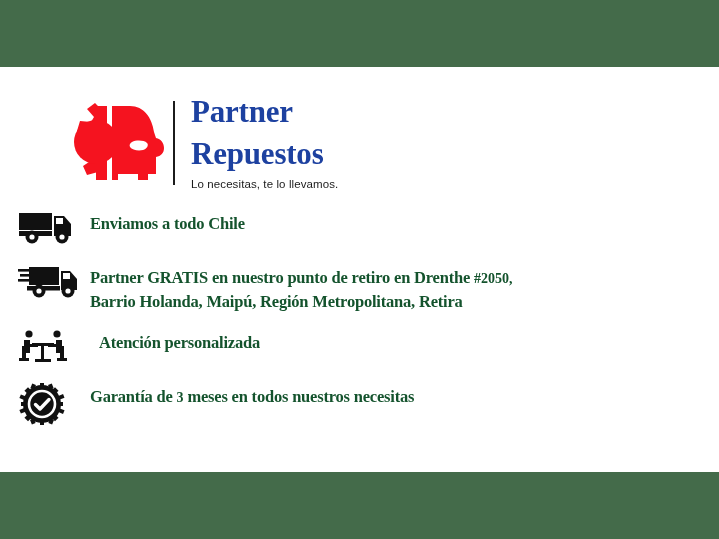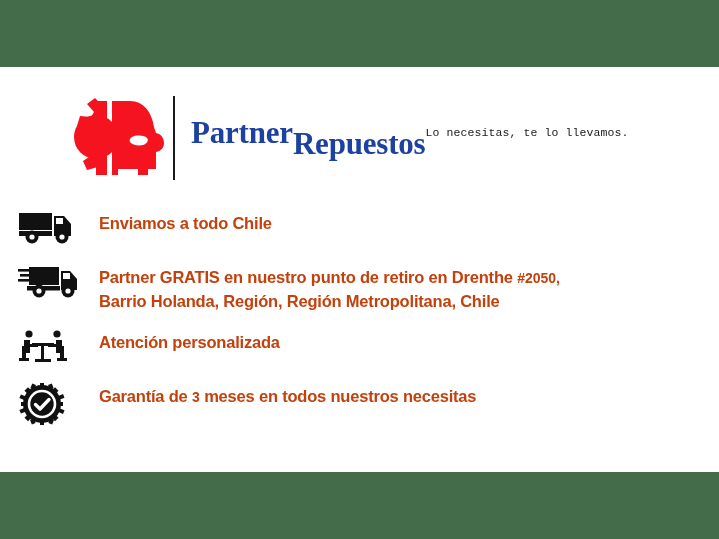--- a/index.html
+++ b/index.html
@@ -31,33 +31,33 @@
     display:flex;
     align-items:center;
   }
   .logo-mark { width:105px; height:82px; flex:0 0 auto; }
   .logo-divider {
     width:2px; height:84px;
     background:#1b1b1b;
     margin:0 16px 0 8px;
     flex:0 0 auto;
   }
-  .logo-text { display:flex; justify-content:center; }
+  .logo-text { display:flex; flex-direction:column; justify-content:center; }
   .brand-line {
     font-family:"Liberation Serif", serif;
     font-weight:bold;
     font-size:31px;
     line-height:31px;
     color:#1d41a0;
     letter-spacing:-0.2px;
   }
   .brand-line.second { margin-top:11px; }
   .tagline {
     margin-top:9px;
-    font-family:Liberation Mono, monospace;
+    font-family:Liberation Sans, sans-serif;
     font-size:11.5px;
     font-weight:500;
     color:#1b1b1b;
     letter-spacing:0.1px;
   }
 
   
   .features {
     position:absolute;
     left:18px; top:208px;
@@ -70,37 +70,36 @@
   }
   .feature .icon-wrap {
     width:72px;
     flex:0 0 72px;
     display:flex;
     align-items:center;
     justify-content:flex-start;
     padding-top:2px;
   }
   .feature .feature-text {
-    font-family:Liberation Sans, sans-serif;
+    font-family:Liberation Serif, serif;
     font-weight:bold;
     font-size:16.5px;
     line-height:23px;
-    color:#c2410c;
+    color:#14532d;
     letter-spacing:-0.2px;
     padding-top:4px;
-    margin-left:9px;
   }
   .feature-text .small-num {
     font-size:14px;
     letter-spacing:0;
   }
 
   .row-1 { margin-bottom:18px; }
   .row-2 { margin-bottom:14px; }
-  .row-3 { margin-bottom:16px; }
+  .row-3 { margin-bottom:16px;gap:9px; }
   .row-4 { margin-bottom:0; }
 
   .f-icon { display:block; }
 </style>
 </head>
 <body>
 
 <div id="page">
 
   <div class="band band-top"></div>
@@ -166,21 +165,21 @@
           <path d="M43 7 L52 7 L59 15 L59 26 L43 26 Z" fill="#111111"></path>
           <rect x="45" y="9" width="7" height="6" fill="#ffffff"></rect>
           <circle cx="21" cy="27" r="6.5" fill="#111111"></circle>
           <circle cx="21" cy="27" r="2.6" fill="#ffffff"></circle>
           <circle cx="50" cy="27" r="6.5" fill="#111111"></circle>
           <circle cx="50" cy="27" r="2.6" fill="#ffffff"></circle>
         </svg>
       </div>
       <div class="feature-text">
         <span>Partner GRATIS en nuestro punto de retiro en Drenthe </span><span class="small-num">#2050,</span><br>
-        <span>Barrio Holanda, Región, Región Metropolitana, Chile</span>
+        <span>Barrio Holanda, Maipú, Región Metropolitana, Retira</span>
       </div>
     </div>
 
     <div class="feature row-3">
       <div class="icon-wrap">
         <svg class="f-icon" width="50" height="36" viewBox="0 0 50 36" xmlns="http://www.w3.org/2000/svg">
           <g fill="#111111">
 
             <circle cx="11" cy="5" r="3.6"></circle>
             <path d="M6 11 h6 v13 h-6 z"></path>

